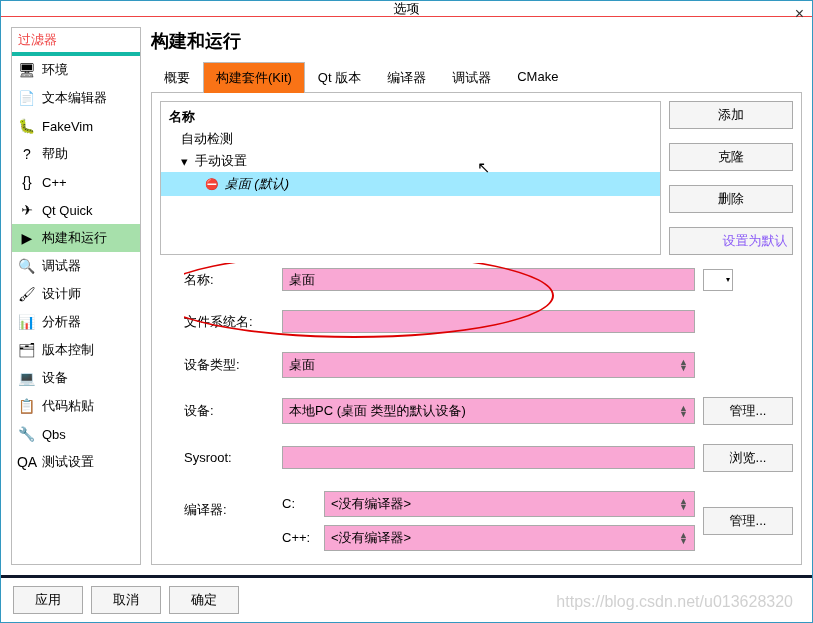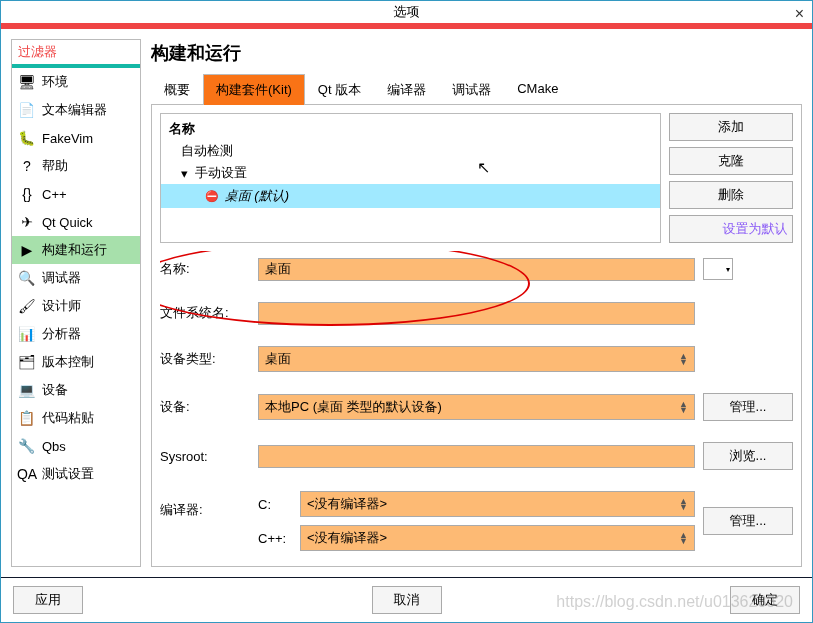--- a/index.html
+++ b/index.html
@@ -1,18 +1,18 @@
 <!DOCTYPE html>
 <html><head>
 <meta charset="utf-8">
 <style>
 * { box-sizing: border-box; margin: 0; padding: 0; font-family: "Segoe UI", "Microsoft YaHei", sans-serif; font-size: 13px; }
 body { background: #fff; width: 813px; height: 623px; border: 1px solid #3398c1; display: flex; flex-direction: column; }
 
-.titlebar { height: 28px; display: flex; align-items: center; justify-content: center; position: relative; border-bottom: 6px solid #ef4444; }
+.titlebar { height: 16px; display: flex; align-items: center; justify-content: center; position: relative; border-bottom: 1px solid #ef4444; }
 .titlebar .title { font-weight: normal; }
 .titlebar .close { position: absolute; right: 8px; top: 4px; cursor: default; font-size: 16px; color: #333; }
 
 .main { flex: 1; display: flex; padding: 10px; gap: 10px; overflow: hidden; }
 
 .sidebar { width: 130px; border: 1px solid #bbb; display: flex; flex-direction: column; }
 .filter { border-bottom: 4px solid #14b8a6; padding: 3px 6px; color: #ef4444; }
 .side-list { flex: 1; overflow: auto; }
 .side-item { display: flex; align-items: center; gap: 6px; padding: 5px 6px; cursor: default; }
 .side-item.active { background: #a7e0ab; }
@@ -28,36 +28,36 @@
 .top-row { display: flex; gap: 8px; }
 .kit-list { flex: 1; border: 1px solid #bbb; padding: 4px 0; overflow: auto; }
 .kit-list .hdr { padding: 2px 8px; font-weight: bold; }
 .kit-list .lvl1 { padding: 2px 8px 2px 20px; }
 .kit-list .lvl2 { padding: 2px 8px 2px 20px; display: flex; align-items: center; gap: 4px; }
 .kit-list .lvl3 { padding: 3px 8px 3px 44px; display: flex; align-items: center; gap: 6px; }
 .kit-list .selected { background: #a0e9ff; }
 .disclosure { display: inline-block; width: 10px; }
 .warn { color: #d33; font-size: 11px; }
 
-.btn-col { display: flex; flex-direction: column; gap: 6px; width: 124px; }
+.btn-col { display: flex; flex-direction: column; gap: 14px; width: 124px; }
 .btn { border: 1px solid #aaa; background: #f5f5f5; padding: 4px 0; text-align: center; cursor: default; }
 .btn.disabled { color: #8b5cf6; padding-left: 48px; }
 
-.form { display: grid; grid-template-columns: 90px 1fr 90px; gap: 8px 8px; align-items: center; flex: 1; overflow: auto; position: relative; }
+.form { display: grid; grid-template-columns: 90px 1fr 90px; gap: 8px 8px; align-items: center; flex: 1; overflow: auto; position: relative; margin-left: 24px; }
 .form .lbl { text-align: left; }
-.form input[type=text], .form .select { border: 1px solid #aaa; padding: 3px 6px; width: 100%; background: #fdba74; }
+.form input[type=text], .form .select { border: 1px solid #aaa; padding: 3px 6px; width: 100%; background: #f9a8d4; }
 .form .select { display: flex; justify-content: space-between; align-items: center; }
 .spin { font-size: 9px; line-height: 6px; color: #555; }
 .color-btn { width: 30px; height: 22px; border: 1px solid #aaa; display: flex; align-items: center; justify-content: flex-end; padding-right: 2px; font-size: 8px; }
 .compiler-block { grid-column: 2; display: grid; grid-template-columns: 36px 1fr; gap: 8px 6px; align-items: center; }
 .side-btn { grid-column: 3; }
 
 .ellipse { position: absolute; border: 2px solid #d00; border-radius: 50%; pointer-events: none; }
 
-.footer { display: flex; justify-content: space-between; gap: 8px; padding: 8px 12px; border-top: 1px solid #0f172a; }
+.footer { display: flex; justify-content: flex-start; gap: 8px; padding: 8px 12px; border-top: 3px solid #0f172a; }
 .footer .btn { width: 70px; }
 .watermark { position: absolute; right: 20px; bottom: 12px; color: rgba(120,120,120,.35); font-size: 16px; pointer-events:none; }
 .cursor-arrow { position: absolute; left: 477px; top: 158px; font-size: 16px; color: #000; pointer-events:none; }
 </style>
 </head>
 <body>
 
 <div class="titlebar">
   <span class="title">选项</span>
   <span class="close">×</span>

